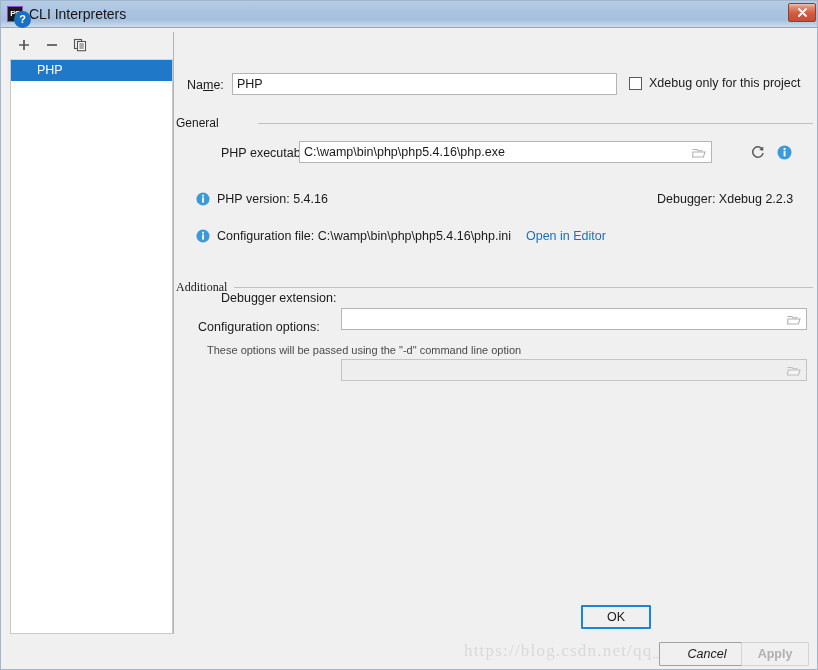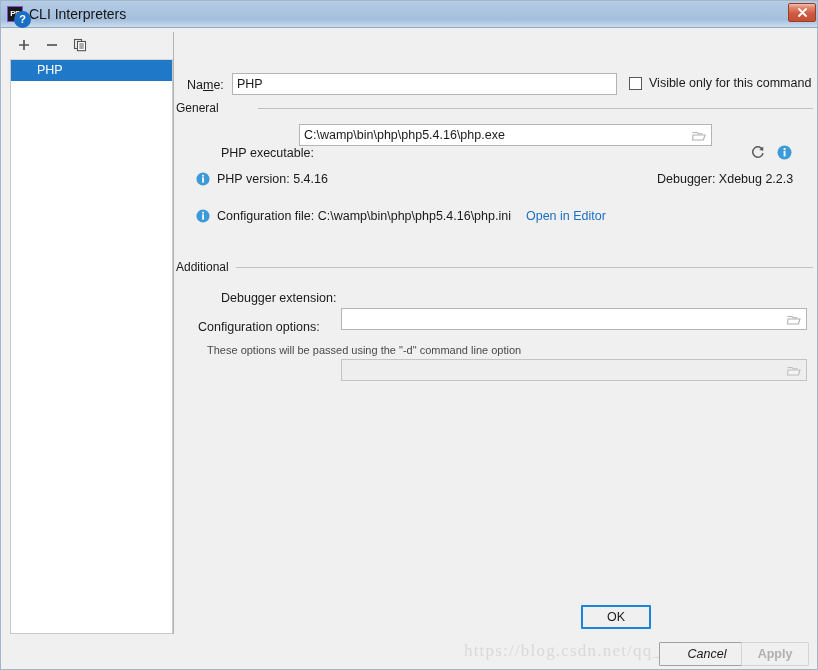--- a/index.html
+++ b/index.html
@@ -167,30 +167,30 @@
   .group .gtitle {
     font-size: 12px; color: #1a1a1a;
     padding-right: 7px;
     white-space: nowrap;
   }
   .group .gline {
     flex: 1 1 auto;
     height: 1px;
     background: #c0c0c0;
   }
-  .group-general    { top: 73px; gap: 32px; }
-  .group-additional { top: 232px; }
+  .group-general    { top: 88px; gap: 32px; }
+  .group-additional { top: 252px; font-family: Liberation Serif, serif; }
 
   
   .phpexe-label { left: 47px;  top: 118px; }
-  .phpexe-input { left: 125px; top: 96px; width: 413px; }
+  .phpexe-input { left: 125px; top: 113px; width: 413px; }
   .refresh-btn  { left: 574px; top: 114px; width: 20px; height: 20px; display:flex; align-items:center; justify-content:center; cursor:pointer; }
   .info-btn     { left: 601px; top: 115px; width: 18px; height: 18px; display:flex; align-items:center; justify-content:center; cursor:pointer; }
 
-  .infoline { position: absolute; display: flex; align-items: center; gap: 7px; }
+  .infoline { position: absolute; display: flex; align-items: center; gap: 7px; margin-top: 20px; }
   .ver-line { left: 22px; top: 144px; }
   .dbg-line { left: 483px; top: 144px; }
   .cfg-line { left: 22px; top: 181px; gap: 7px; }
 
   .info-ico {
     width: 14px; height: 14px;
     flex: 0 0 auto;
     display: flex; align-items: center; justify-content: center;
   }
   .info-ico svg { display: block; }
@@ -320,21 +320,21 @@
 
     <div class="row lbl name-label">
       <span>Na</span><u>m</u><span>e:</span>
     </div>
     <div class="row txt name-input">
       <span>PHP</span>
     </div>
 
     <div class="row vis-check">
       <span class="checkbox"></span>
-      <span class="lbl">Visible only for this command</span>
+      <span class="lbl">Xdebug only for this project</span>
     </div>
 
     <div class="group group-general">
       <span class="gtitle">General</span>
       <span class="gline"></span>
     </div>
 
     <div class="row lbl phpexe-label">PHP executable:</div>
     <div class="row txt txt-wrap phpexe-input">
       <span>C:\wamp\bin\php\php5.4.16\php.exe</span>

